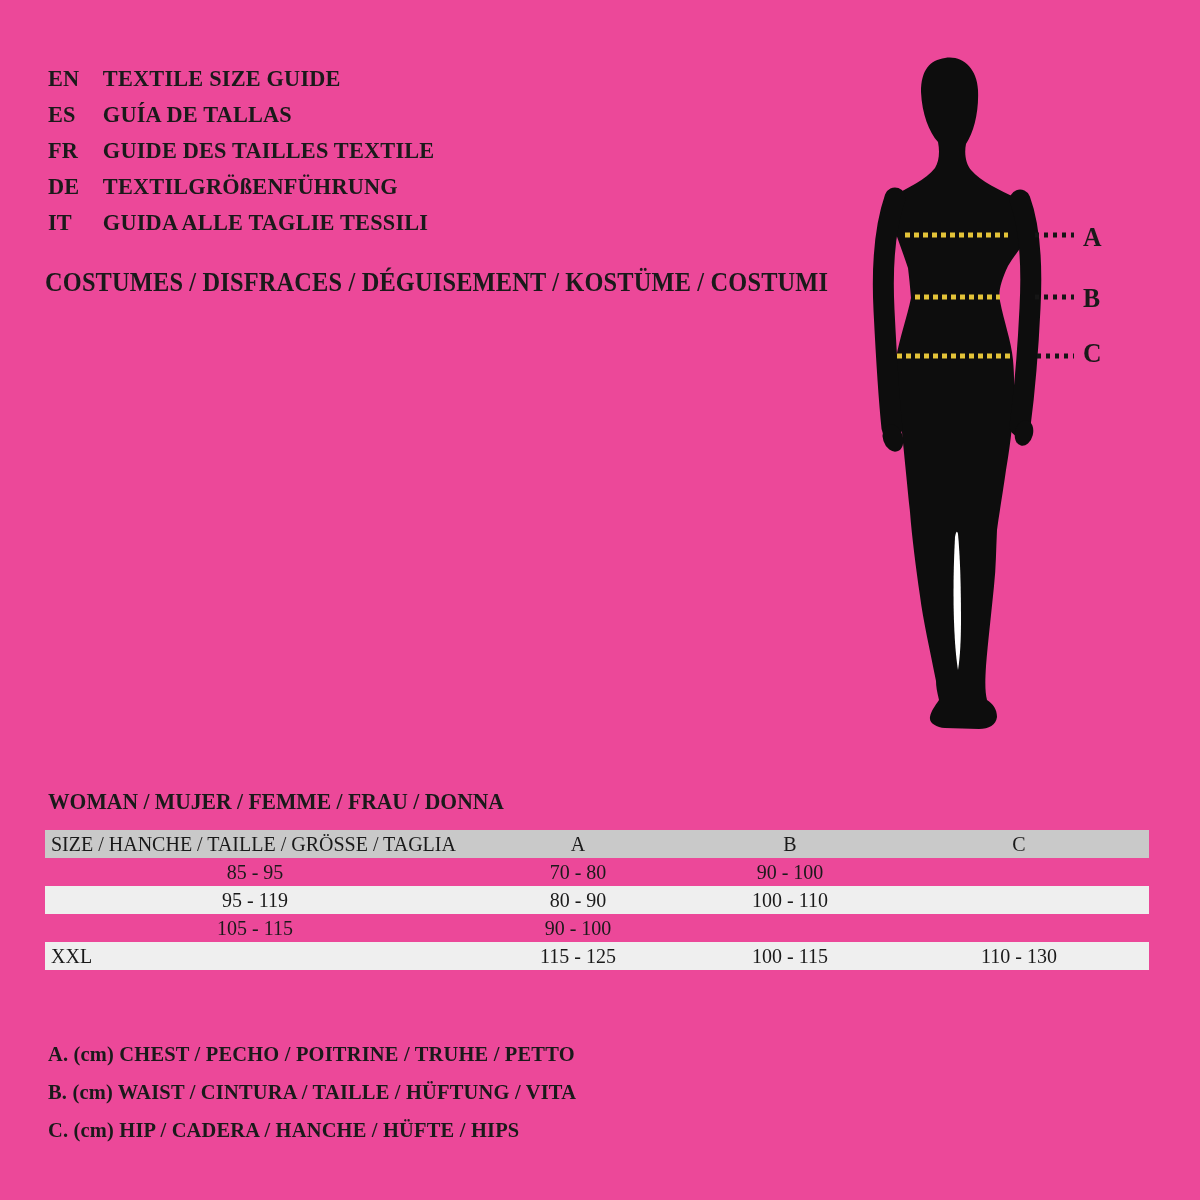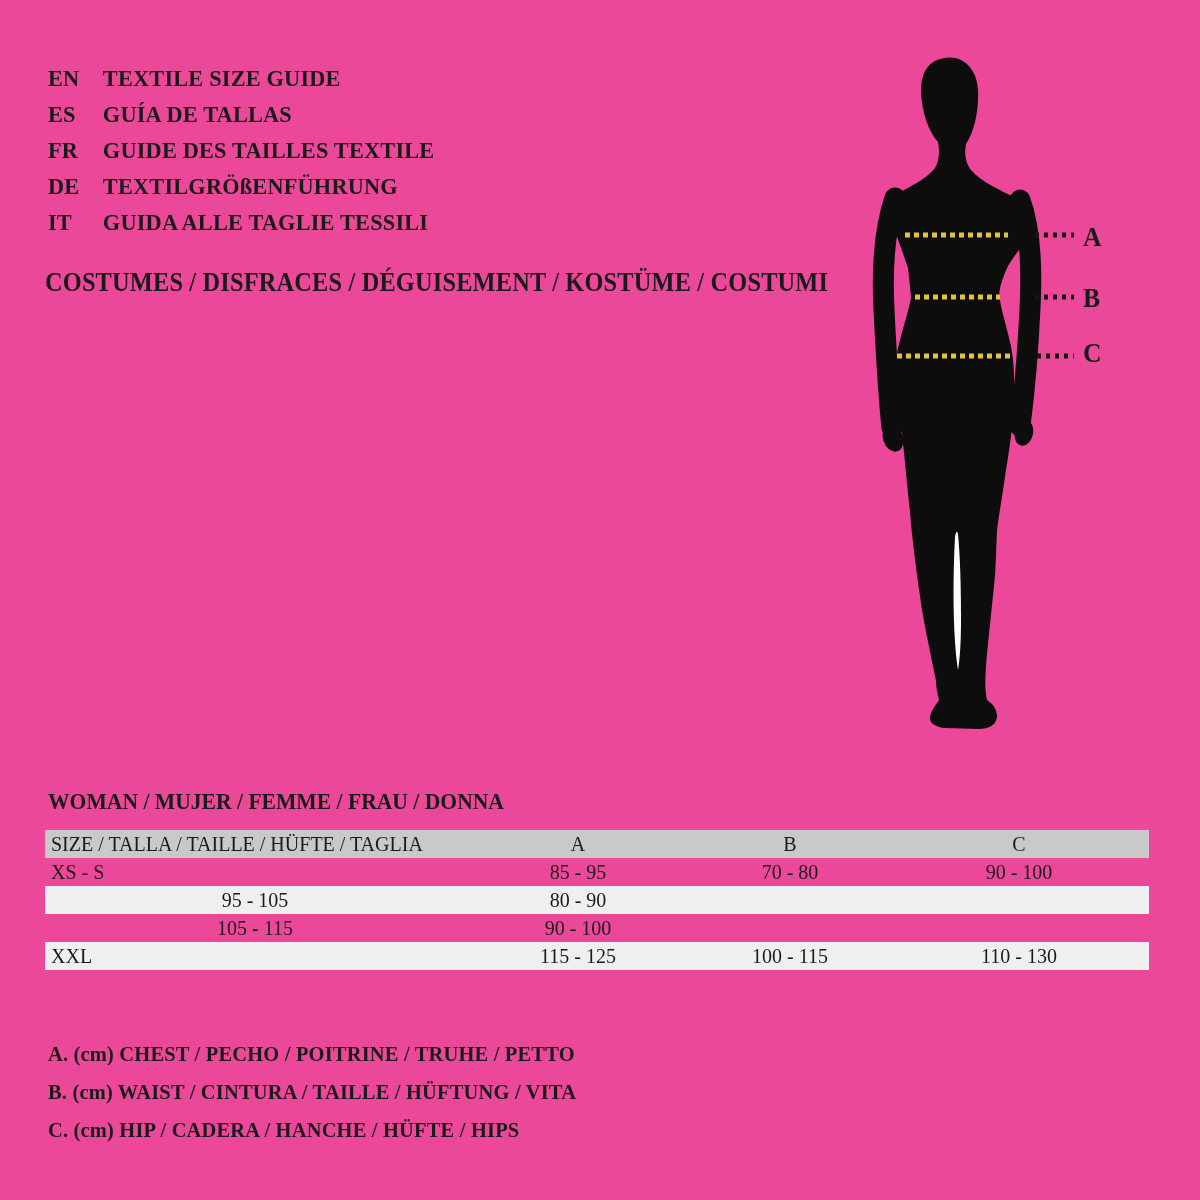--- a/index.html
+++ b/index.html
@@ -199,34 +199,34 @@
   </svg>
 
   <div class="measure-label measure-a">A</div>
   <div class="measure-label measure-b">B</div>
   <div class="measure-label measure-c">C</div>
 
   <div class="woman-heading">WOMAN / MUJER / FEMME / FRAU / DONNA</div>
 
   <div class="size-table">
     <div class="t-row header">
-      <div class="cell-size">SIZE / TALLA / TAILLE / HÜFTE / TAGLIA</div>
+      <div class="cell-size">SIZE / HANCHE / TAILLE / GRÖSSE / TAGLIA</div>
       <div class="cell-val">A</div>
       <div class="cell-val">B</div>
       <div class="cell-val">C</div>
     </div>
     <div class="t-row">
-      <div class="cell-size">XS - S</div>
       <div class="cell-val">85 - 95</div>
       <div class="cell-val">70 - 80</div>
       <div class="cell-val">90 - 100</div>
     </div>
     <div class="t-row stripe">
-      <div class="cell-val">95 - 105</div>
+      <div class="cell-val">95 - 119</div>
       <div class="cell-val">80 - 90</div>
+      <div class="cell-val">100 - 110</div>
     </div>
     <div class="t-row">
       <div class="cell-val">105 - 115</div>
       <div class="cell-val">90 - 100</div>
     </div>
     <div class="t-row stripe">
       <div class="cell-size">XXL</div>
       <div class="cell-val">115 - 125</div>
       <div class="cell-val">100 - 115</div>
       <div class="cell-val">110 - 130</div>

